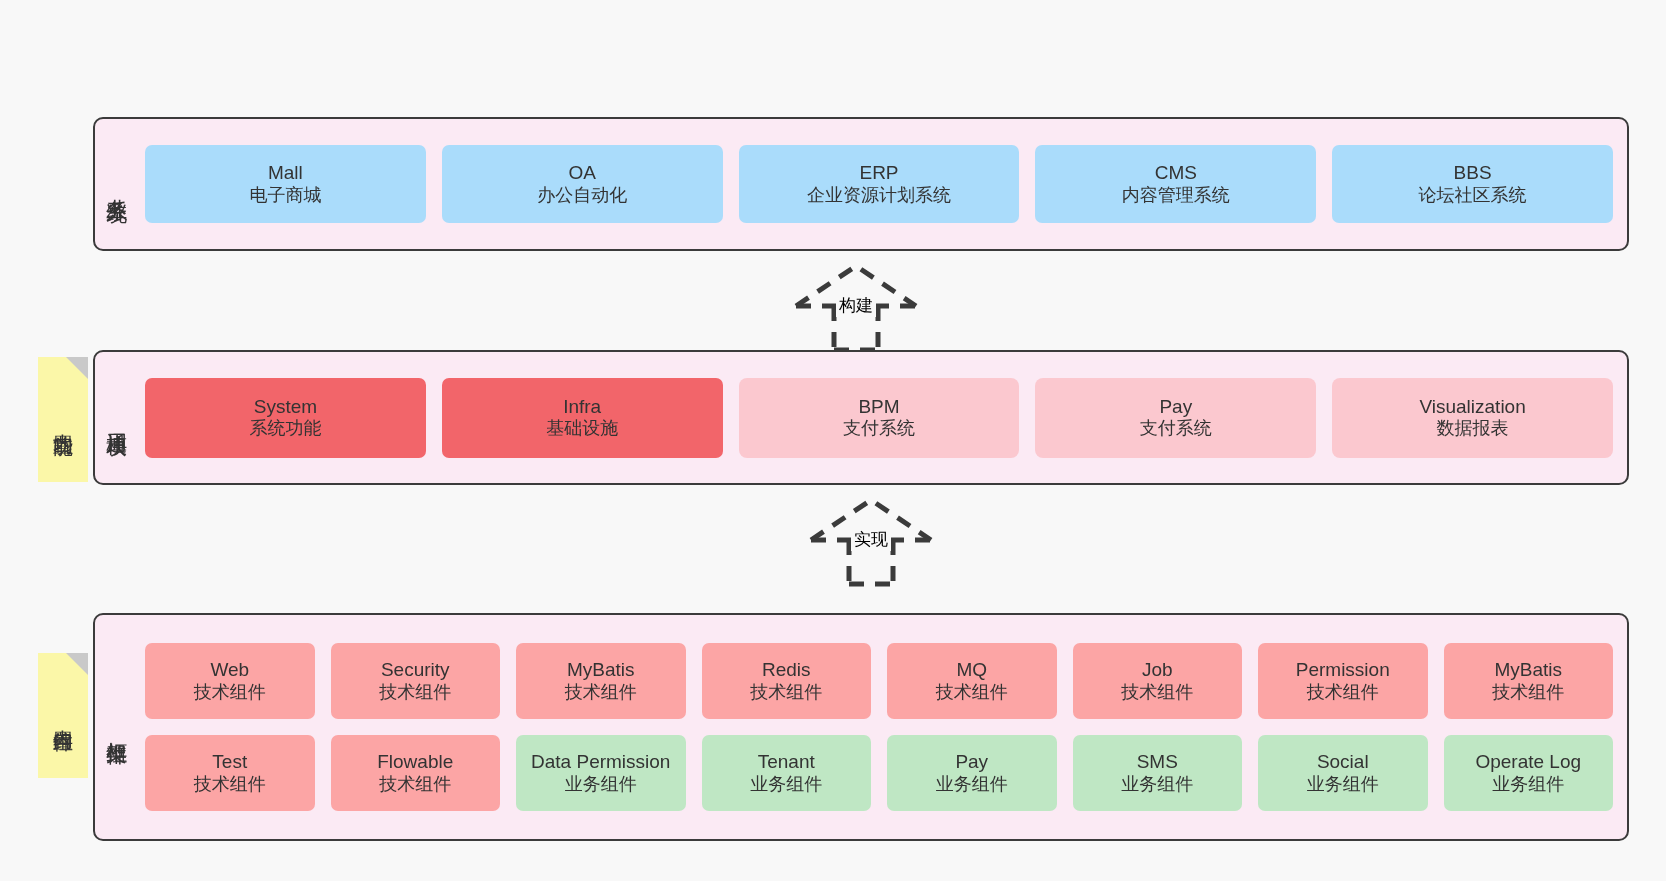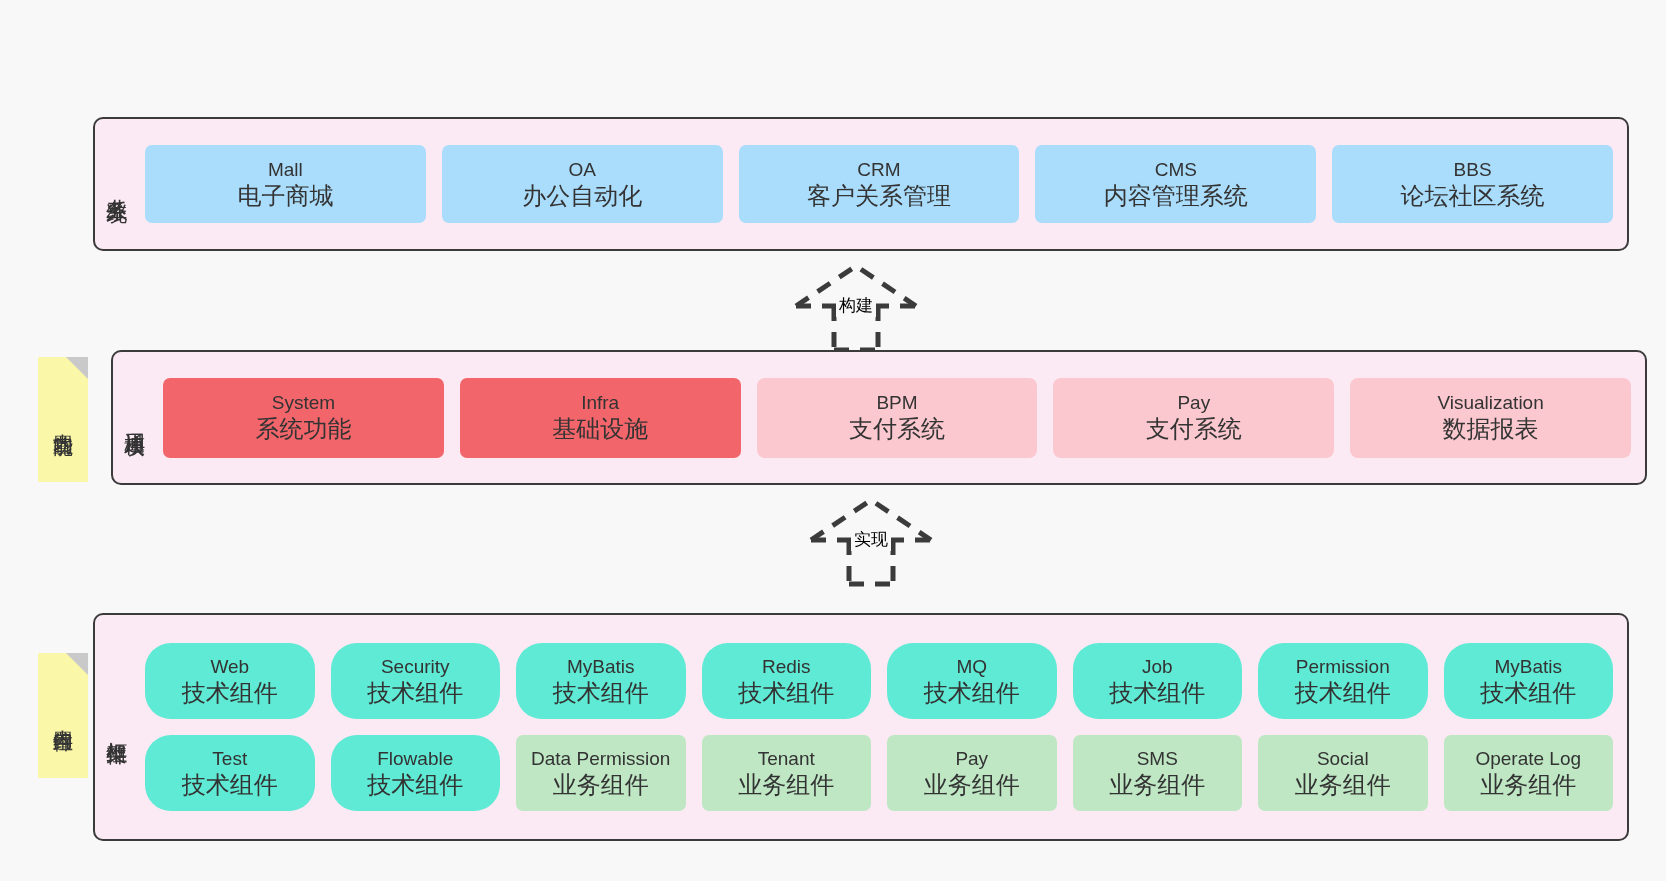--- a/index.html
+++ b/index.html
@@ -75,32 +75,32 @@
     text-align: center;
     line-height: 1.22;
     padding: 4px 6px;
     user-select: none;
   }
   .card .t1 {
     font-size: 19px;
     color: #333333;
   }
   .card .t2 {
-    font-size: 24px;
+    font-size: 18px;
     color: #333333;
   }
 
   .row1 .card { height: 78px; }
   .row2 .card { height: 80px; }
   .row3 .card { height: 76px; }
 
   .c-blue        { background: #aadcfb; }
   .c-red         { background: #f2656a; }
   .c-pink        { background: #fbc8cf; border-radius: 8px; }
-  .c-green       { background: #5eead4; border-radius: 26px; }
+  .c-green       { background: #fca5a5; }
   .c-green-light { background: #bfe7c4; }
 
   
   .note {
     position: absolute;
     box-sizing: border-box;
     background: #fbf7a8;
     display: flex;
     align-items: center;
     justify-content: center;
@@ -161,22 +161,22 @@
 
         <div class="card c-blue">
           <span class="t1">Mall</span>
           <span class="t2">电子商城</span>
         </div>
         <div class="card c-blue">
           <span class="t1">OA</span>
           <span class="t2">办公自动化</span>
         </div>
         <div class="card c-blue">
-          <span class="t1">CRM</span>
-          <span class="t2">客户关系管理</span>
+          <span class="t1">ERP</span>
+          <span class="t2">企业资源计划系统</span>
         </div>
         <div class="card c-blue">
           <span class="t1">CMS</span>
           <span class="t2">内容管理系统</span>
         </div>
         <div class="card c-blue">
           <span class="t1">BBS</span>
           <span class="t2">论坛社区系统</span>
         </div>
 
@@ -192,21 +192,21 @@
       <path d="M 112 50 L 112 96" fill="none" stroke="#3b3b3b" stroke-width="5" stroke-dasharray="15,11" stroke-linecap="butt"></path>
       <path d="M 68 94 L 112 94" fill="none" stroke="#3b3b3b" stroke-width="5" stroke-dasharray="15,11" stroke-linecap="butt"></path>
     </svg>
     <span class="conn-label">构建</span>
   </div>
 
   <div class="note" style="left:38px; top:357px; width:50px; height:125px;">
     <span>内置功能</span>
   </div>
 
-  <div class="layer row2" style="left:93px; top:350px; width:1536px; height:135px;margin-left:18px;">
+  <div class="layer row2" style="left:93px; top:350px; width:1536px; height:135px;">
     <div class="layer-label">通用模块</div>
     <div class="layer-body">
       <div class="card-row">
 
         <div class="card c-red">
           <span class="t1">System</span>
           <span class="t2">系统功能</span>
         </div>
         <div class="card c-red">
           <span class="t1">Infra</span>

